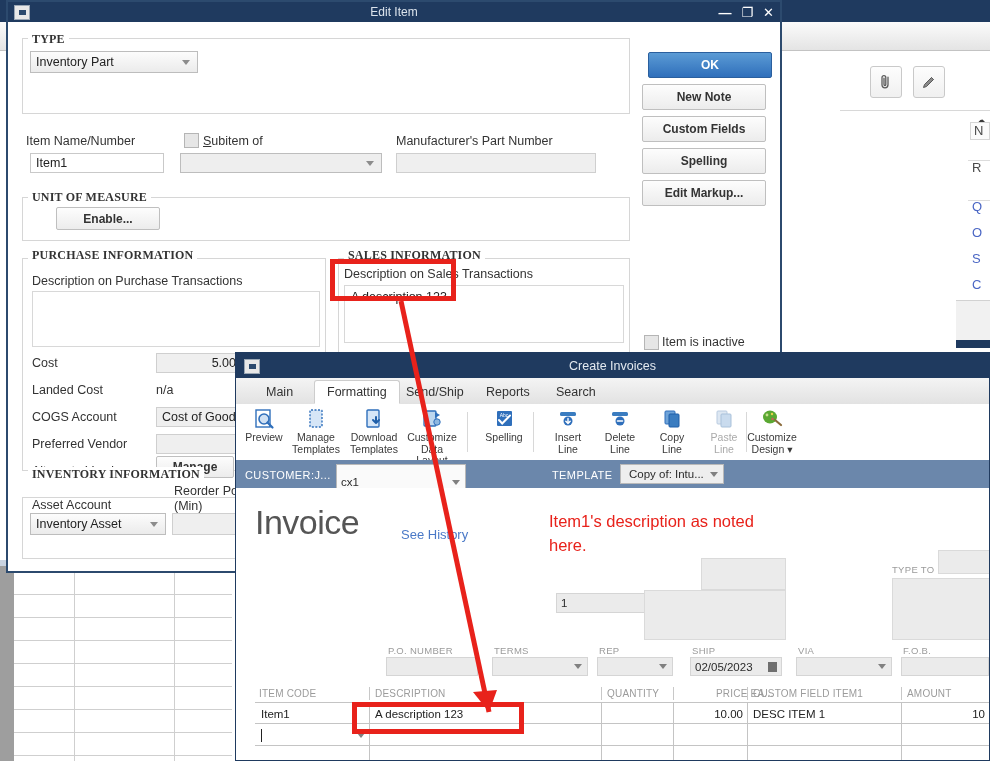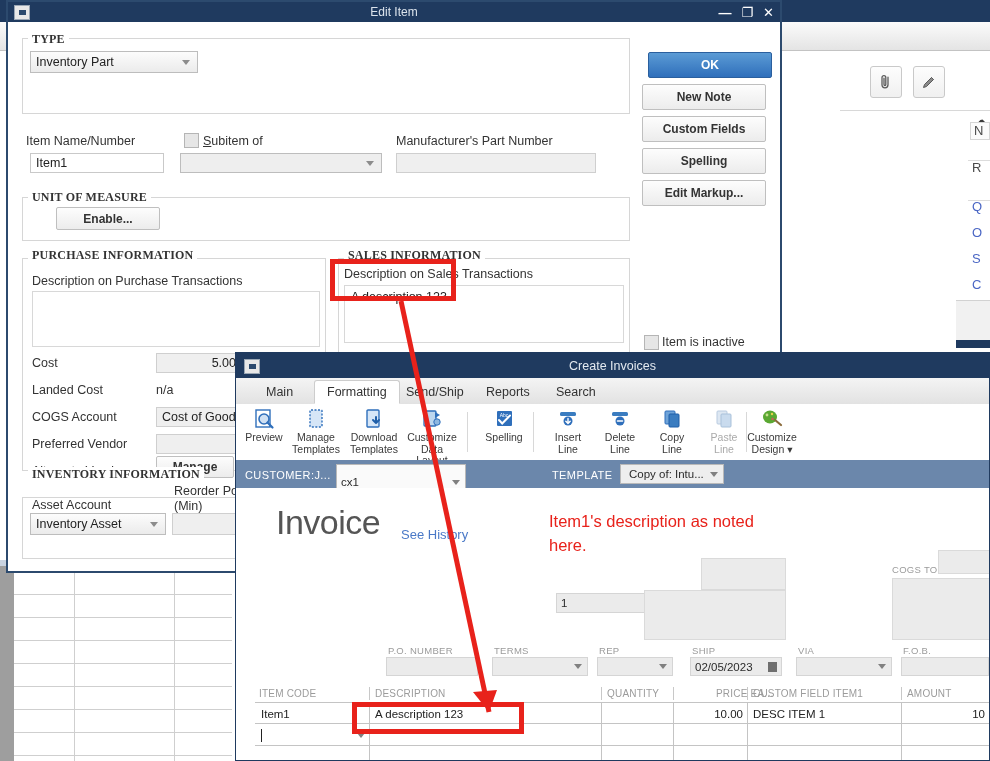--- a/index.html
+++ b/index.html
@@ -94,21 +94,21 @@
   .rbtn.dim{color:#aaaaaa;}
   .rbtn .gl{display:block;height:22px;margin-bottom:2px;}
   .rsep{position:absolute;top:8px;width:1px;height:40px;background:#d8d8d8;}
 
   #inv-custbar{position:absolute;left:0;top:107px;width:753px;height:28px;background:#6b87ab;
     color:#ffffff;}
   .custlbl{position:absolute;font-size:11px;letter-spacing:.4px;color:#ffffff;}
 
   #inv-sheet{position:absolute;left:0;top:135px;width:753px;height:272px;background:#ffffff;}
   #inv-word{position:absolute;left:19px;top:15px;font-size:34px;color:#555555;
-    font-family:"Liberation Sans","DejaVu Sans",sans-serif;letter-spacing:-.5px;margin-left:21px;}
+    font-family:"Liberation Sans","DejaVu Sans",sans-serif;letter-spacing:-.5px;}
   #see-history{position:absolute;left:165px;top:39px;font-size:13px;color:#4a79c7;}
   #annot-text{position:absolute;left:313px;top:21px;width:230px;font-size:16.5px;color:#e8221b;
     line-height:24px;}
   .graybox{position:absolute;background:#ebebeb;border:1px solid #dadada;box-sizing:border-box;}
   .minilbl{position:absolute;font-size:9.5px;color:#9b9b9b;letter-spacing:.3px;}
   .sfld{position:absolute;background:#ebebeb;border:1px solid #d5d5d5;box-sizing:border-box;
     font-size:11.5px;color:#2b2b2b;display:flex;align-items:center;padding:0 4px;}
   .sfld .caret{position:absolute;right:5px;width:0;height:0;border-left:4px solid transparent;
     border-right:4px solid transparent;border-top:5px solid #808080;}
 
@@ -442,21 +442,21 @@
     <div id="inv-word">Invoice</div>
     <div id="see-history">See History</div>
 
     <div id="annot-text">Item1's description as noted here.</div>
 
     <div class="sfld" style="left:320px;top:105px;width:113px;height:20px;background:#ebebeb;">1</div>
 
     <div class="graybox" style="left:465px;top:70px;width:85px;height:32px;"></div>
     <div class="graybox" style="left:408px;top:102px;width:142px;height:50px;"></div>
 
-    <div class="minilbl" style="left:656px;top:76px;">COGS TO</div>
+    <div class="minilbl" style="left:656px;top:76px;">TYPE TO</div>
     <div class="graybox" style="left:702px;top:62px;width:95px;height:24px;"></div>
     <div class="graybox" style="left:656px;top:90px;width:141px;height:62px;"></div>
 
     <div class="minilbl" style="left:152px;top:157px;">P.O. NUMBER</div>
     <div class="sfld" style="left:150px;top:169px;width:92px;height:19px;"></div>
 
     <div class="minilbl" style="left:258px;top:157px;">TERMS</div>
     <div class="sfld" style="left:256px;top:169px;width:96px;height:19px;">
       <span></span>
       <i class="caret"></i>

